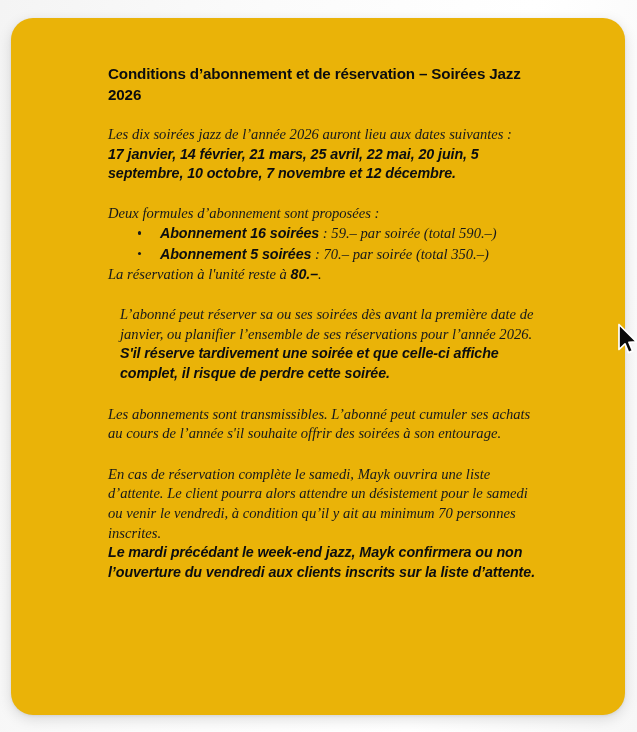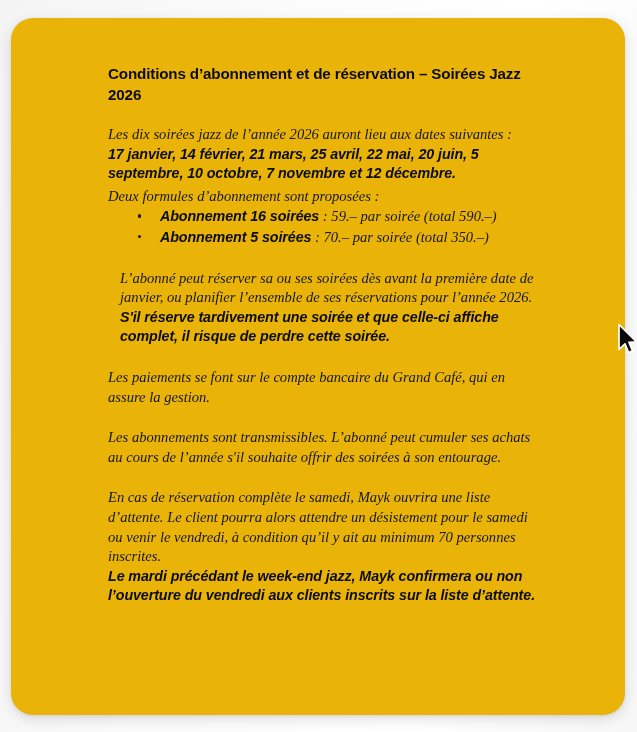--- a/index.html
+++ b/index.html
@@ -123,42 +123,40 @@
 
   <div id="doc">
 
     <h1 id="title">Conditions d’abonnement et de réservation – Soirées Jazz 2026</h1>
 
     <div class="para" style="margin-top:20px;">
       <div class="serif">Les dix soirées jazz de l’année 2026 auront lieu aux dates suivantes :</div>
       <div class="sansb block-bold">17 janvier, 14 février, 21 mars, 25 avril, 22 mai, 20 juin, 5 septembre, 10 octobre, 7 novembre et 12 décembre.</div>
     </div>
 
-    <div class="para" style="margin-top:3px;">
+    <div class="para" style="margin-top:20px;">
       <div class="serif">Deux formules d’abonnement sont proposées :</div>
 
       <ul class="formulas">
         <li>
           <span class="bullet"></span><span class="lbl">Abonnement 16 soirées</span><span class="val"> : 59.– par soirée (total 590.–)</span>
         </li>
         <li>
           <span class="bullet"></span><span class="lbl">Abonnement 5 soirées</span><span class="val"> : 70.– par soirée (total 350.–)</span>
         </li>
       </ul>
 
+      <div class="serif"><span>La réservation à l'unité reste à </span><span class="sansb">80.–</span><span>.</span></div>
     </div>
 
     <div class="para" style="margin-top:21px;margin-left:12px;">
       <div class="serif">L’abonné peut réserver sa ou ses soirées dès avant la première date de janvier, ou planifier l’ensemble de ses réservations pour l’année 2026.</div>
       <div class="sansb block-bold">S'il réserve tardivement une soirée et que celle-ci affiche complet, il risque de perdre cette soirée.</div>
     </div>
 
-    <div class="para" style="margin-top:21px;">
-      <div class="serif">Les paiements se font sur le compte bancaire du Grand Café, qui en assure la gestion.</div>
-    </div>
 
     <div class="para" style="margin-top:21px;">
       <div class="serif">Les abonnements sont transmissibles. L’abonné peut cumuler ses achats au cours de l’année s'il souhaite offrir des soirées à son entourage.</div>
     </div>
 
     <div class="para" style="margin-top:21px;">
       <div class="serif">En cas de réservation complète le samedi, Mayk ouvrira une liste d’attente. Le client pourra alors attendre un désistement pour le samedi ou venir le vendredi, à condition qu’il y ait au minimum 70 personnes inscrites.</div>
       <div class="sansb block-bold">Le mardi précédant le week-end jazz, Mayk confirmera ou non l’ouverture du vendredi aux clients inscrits sur la liste d’attente.</div>
     </div>
 

